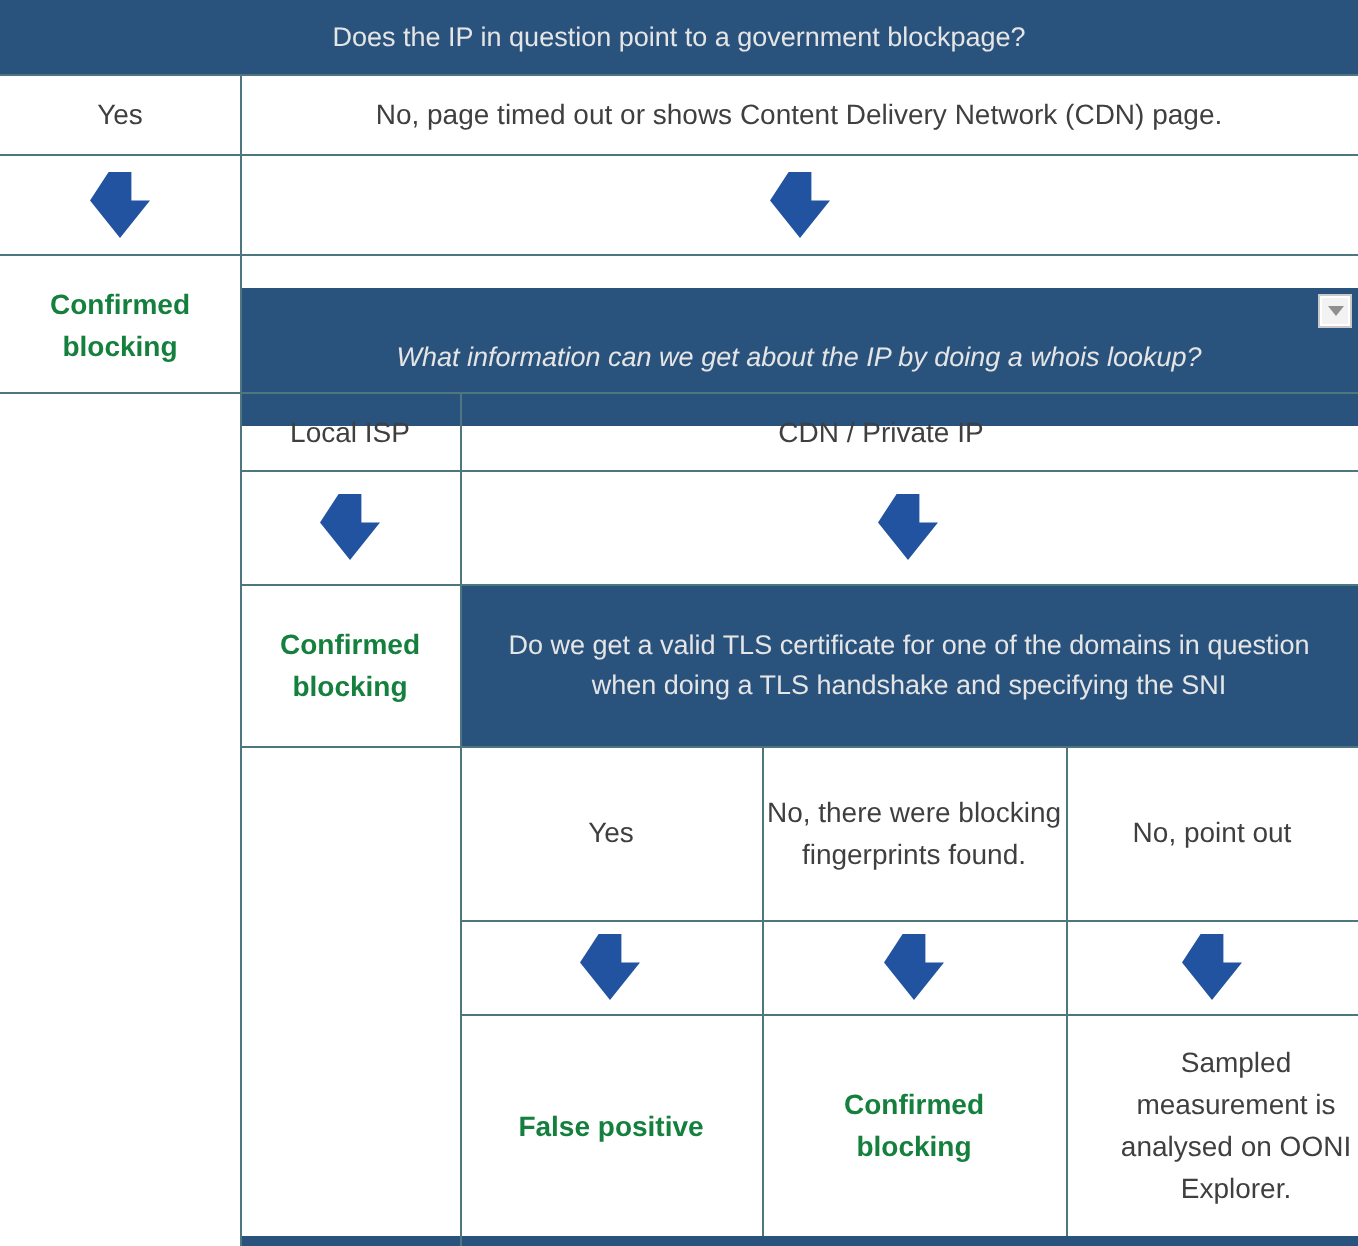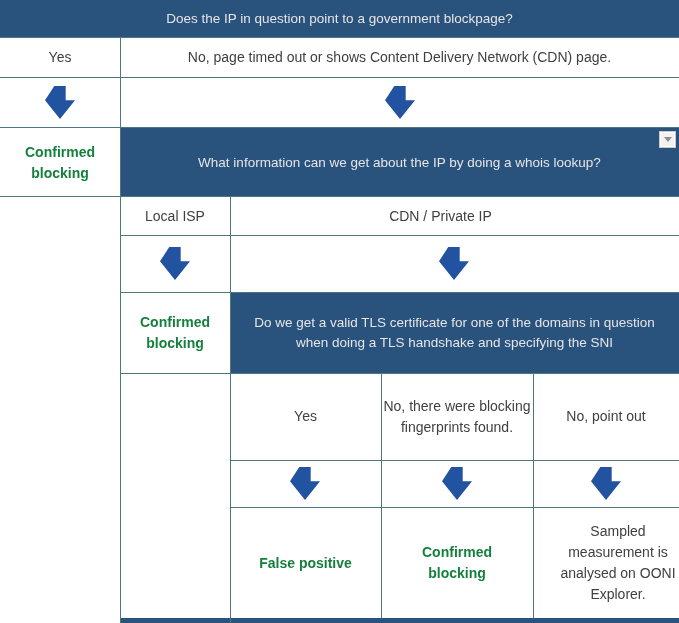--- a/index.html
+++ b/index.html
@@ -28,21 +28,21 @@
     font-size: 13.5px;
     line-height: 20px;
   }
   .bold-outcome { font-weight: bold; color: #15803d; }
 
   
   .c-q1            { left: 0;   top: 0;   width: 679px; height: 37px; }
   .c-q1-yes        { left: 0;   top: 37px; width: 120px; height: 41px; }
   .c-q1-no         { left: 120px; top: 37px; width: 559px; height: 41px; }
   .c-outcome1      { left: 0;   top: 128px; width: 120px; height: 69px; padding: 0 8px; }
-  .c-q2            { left: 120px; top: 128px; width: 559px; height: 69px; padding: 15px 30px; }
+  .c-q2            { left: 120px; top: 144px; width: 559px; height: 69px; padding: 15px 30px; font-style: italic; }
   .c-local-isp     { left: 120px; top: 197px; width: 110px; height: 38px; }
   .c-cdn           { left: 230px; top: 197px; width: 421px; height: 38px; text-align: center; }
   .c-outcome2      { left: 120px; top: 293px; width: 110px; height: 80px; padding: 0 10px; }
   .c-q3            { left: 230px; top: 293px; width: 449px; height: 80px; padding: 0 24px; }
   .c-q3-yes        { left: 230px; top: 373px; width: 151px; height: 87px; }
   .c-q3-fp         { left: 381px; top: 373px; width: 152px; height: 87px; padding: 0 0; }
   .c-q3-to         { left: 533px; top: 373px; width: 146px; height: 87px; }
   .c-false-pos     { left: 230px; top: 508px; width: 151px; height: 110px; }
   .c-confirmed3    { left: 381px; top: 508px; width: 152px; height: 110px; padding: 0 26px; }
   .c-sampled       { left: 545px; top: 508px; width: 146px; height: 110px; padding: 0 10px; }

